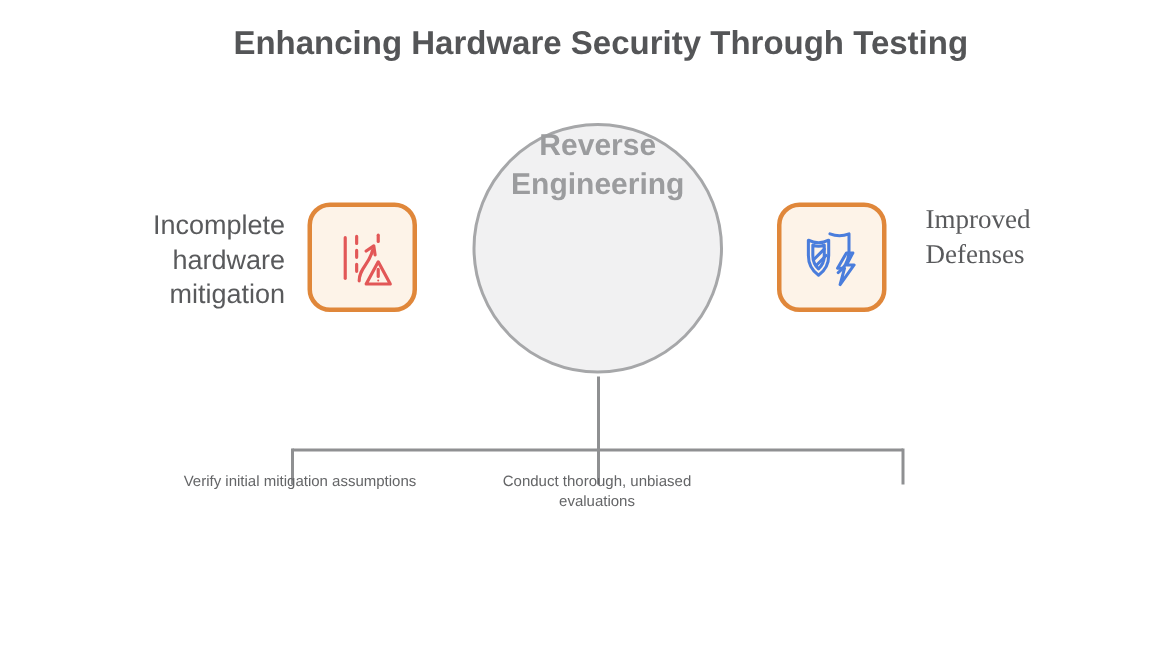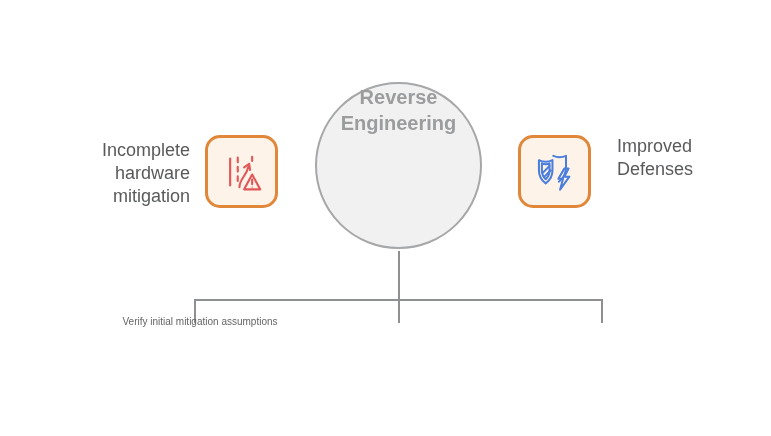--- a/index.html
+++ b/index.html
@@ -90,21 +90,21 @@
     left: 40px;
     width: 150px;
     text-align: right;
   }
   .side-text.right {
     left: 617px;
     width: 155px;
     text-align: left;
   }
   .side-heading { font-size: 18px; color: var(--body_text); }
-  .side-text.right .side-heading { max-width: 125px; }
+  .side-text.right .side-heading { max-width: 125px; font-family: Liberation Serif, serif; }
   .side-desc { margin-top: 4px; }
   .side-text.left .side-desc { max-width: 112px; margin-left: auto; }
   .side-text.right .side-desc { max-width: 150px; }
 
   .bottom-item {
     position: absolute;
     top: 315px;
     text-align: center;
     font-size: 10px;
     line-height: 1.32;
@@ -113,20 +113,21 @@
   .bottom-item.b0 { left: 115px; width: 170px; }
   .bottom-item.b1 { left: 318px; width: 160px; }
   .bottom-item.b2 { left: 534px; width: 140px; }
   svg { display: block; }
 </style>
 </head>
 <body>
 
 <div class="canvas">
 
+  <div class="diagram-title">Enhancing Hardware Security Through Testing</div>
 
   <svg class="connector-svg" width="771" height="436" viewBox="0 0 771 436" stroke="currentColor" stroke-width="2" fill="none">
     <line x1="399" y1="251" x2="399" y2="300"></line>
     <line x1="195" y1="300" x2="602" y2="300"></line>
     <line x1="195" y1="299" x2="195" y2="323"></line>
     <line x1="399" y1="300" x2="399" y2="323"></line>
     <line x1="602" y1="299" x2="602" y2="323"></line>
   </svg>
 
   <div class="center-node">
@@ -163,14 +164,15 @@
 
   <div class="side-text left">
     <div class="side-desc">Incomplete hardware mitigation</div>
   </div>
 
   <div class="side-text right">
     <div class="side-heading">Improved Defenses</div>
   </div>
 
   <div class="bottom-item b0">Verify initial mitigation assumptions</div>
+  <div class="bottom-item b1">Conduct thorough, unbiased evaluations</div>
 
 </div>
 
 </body></html>

